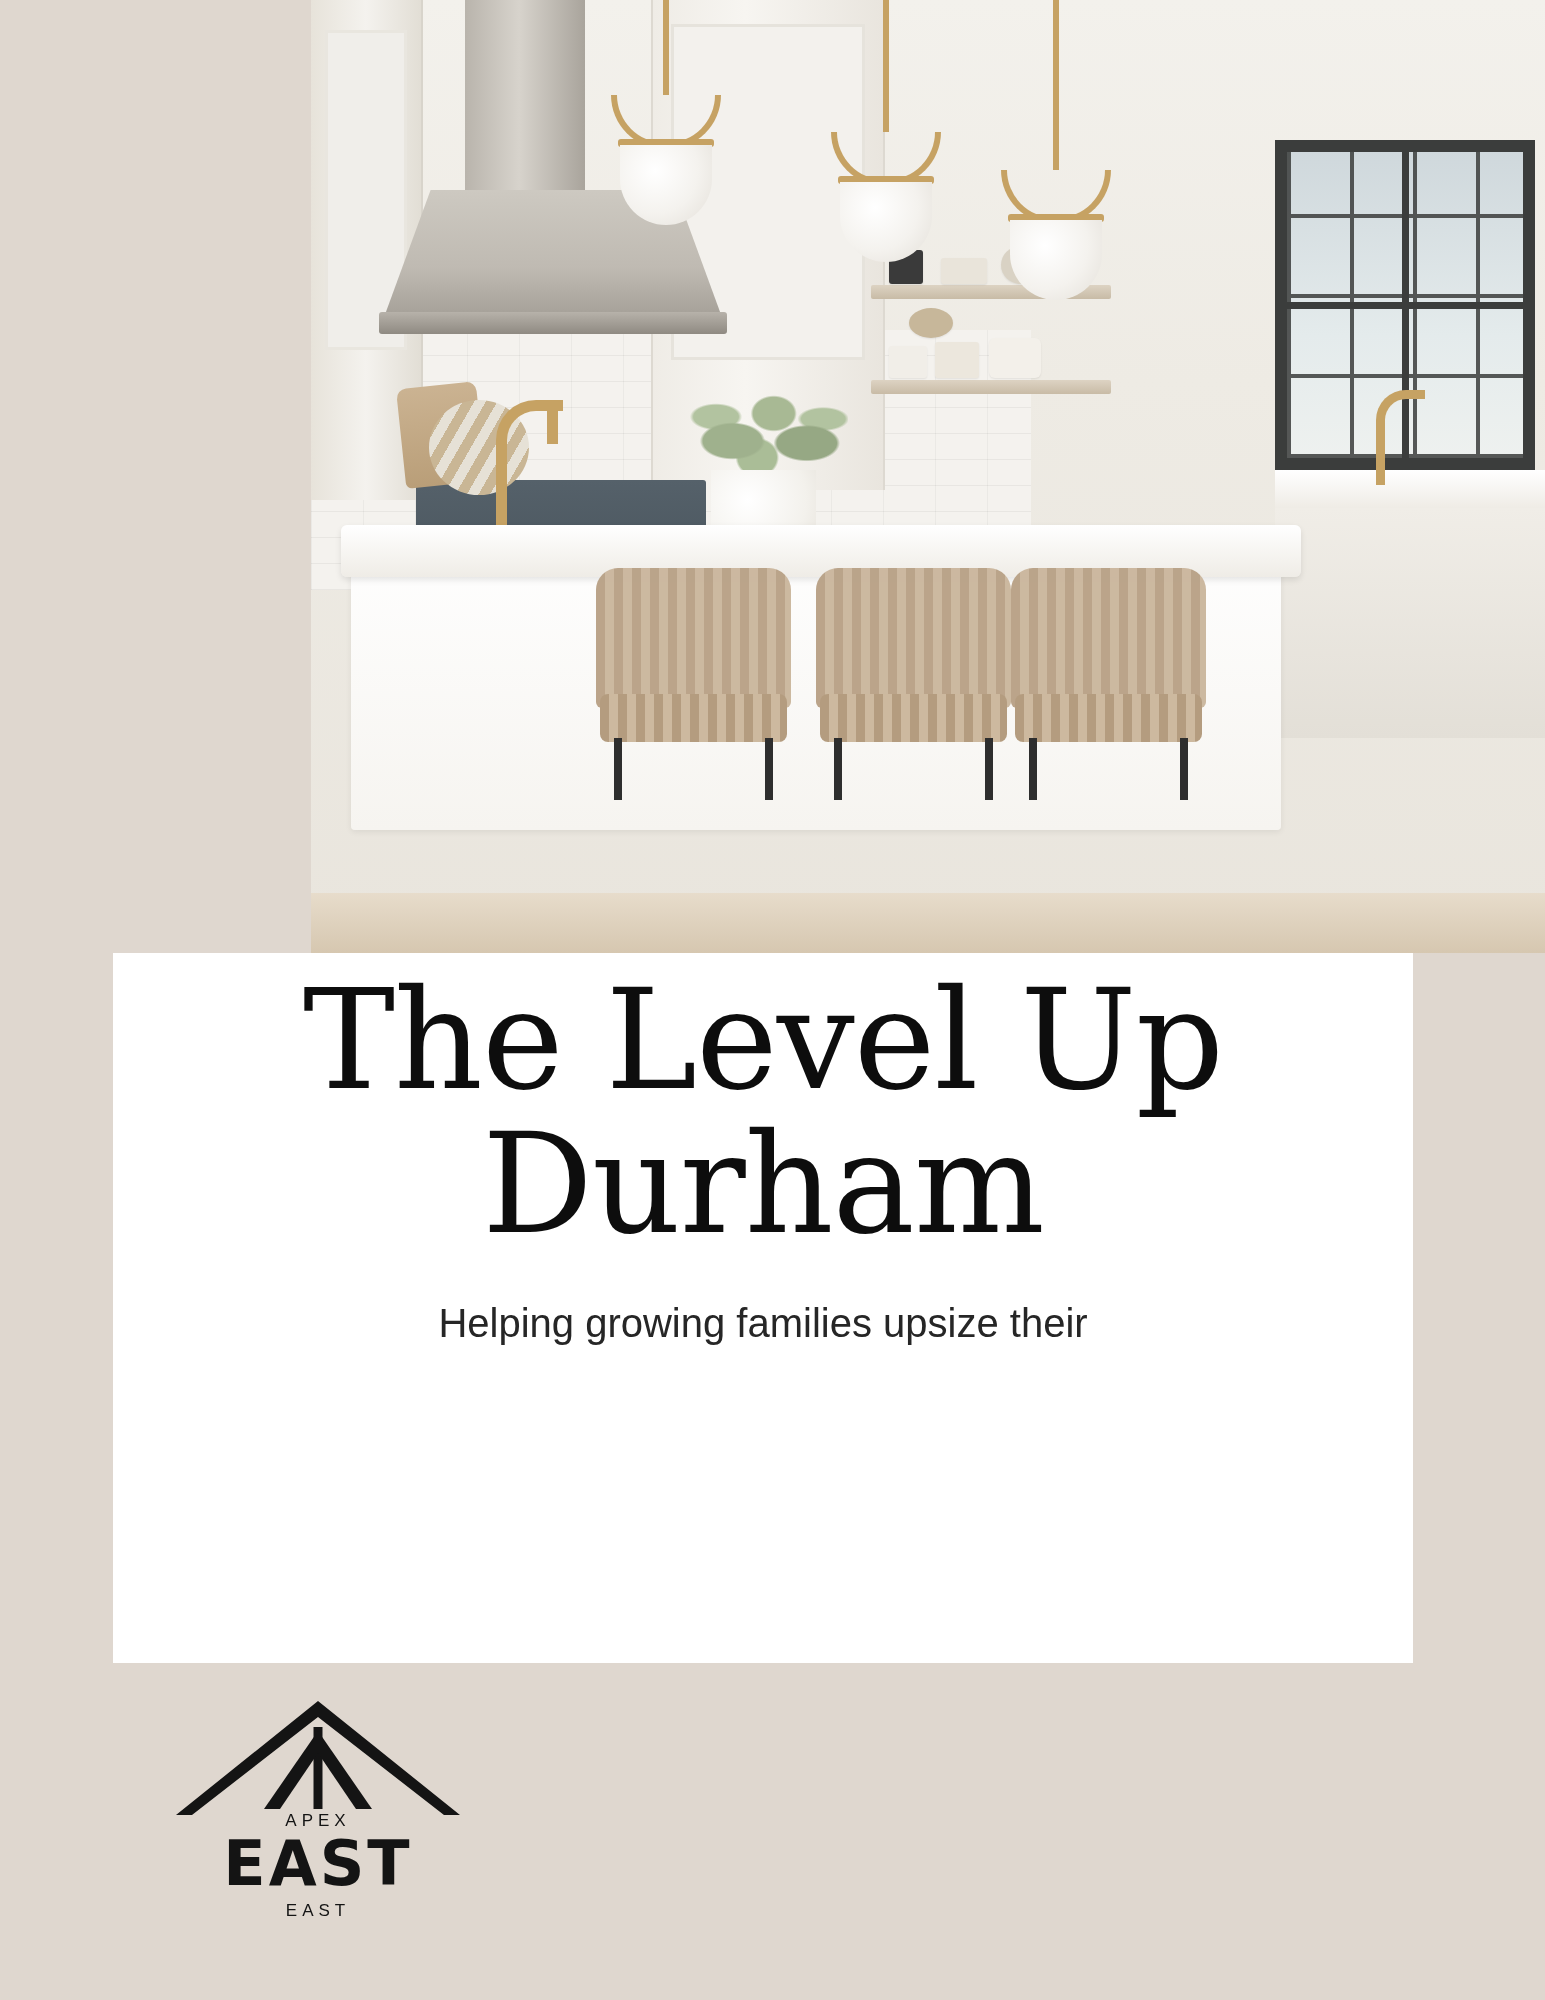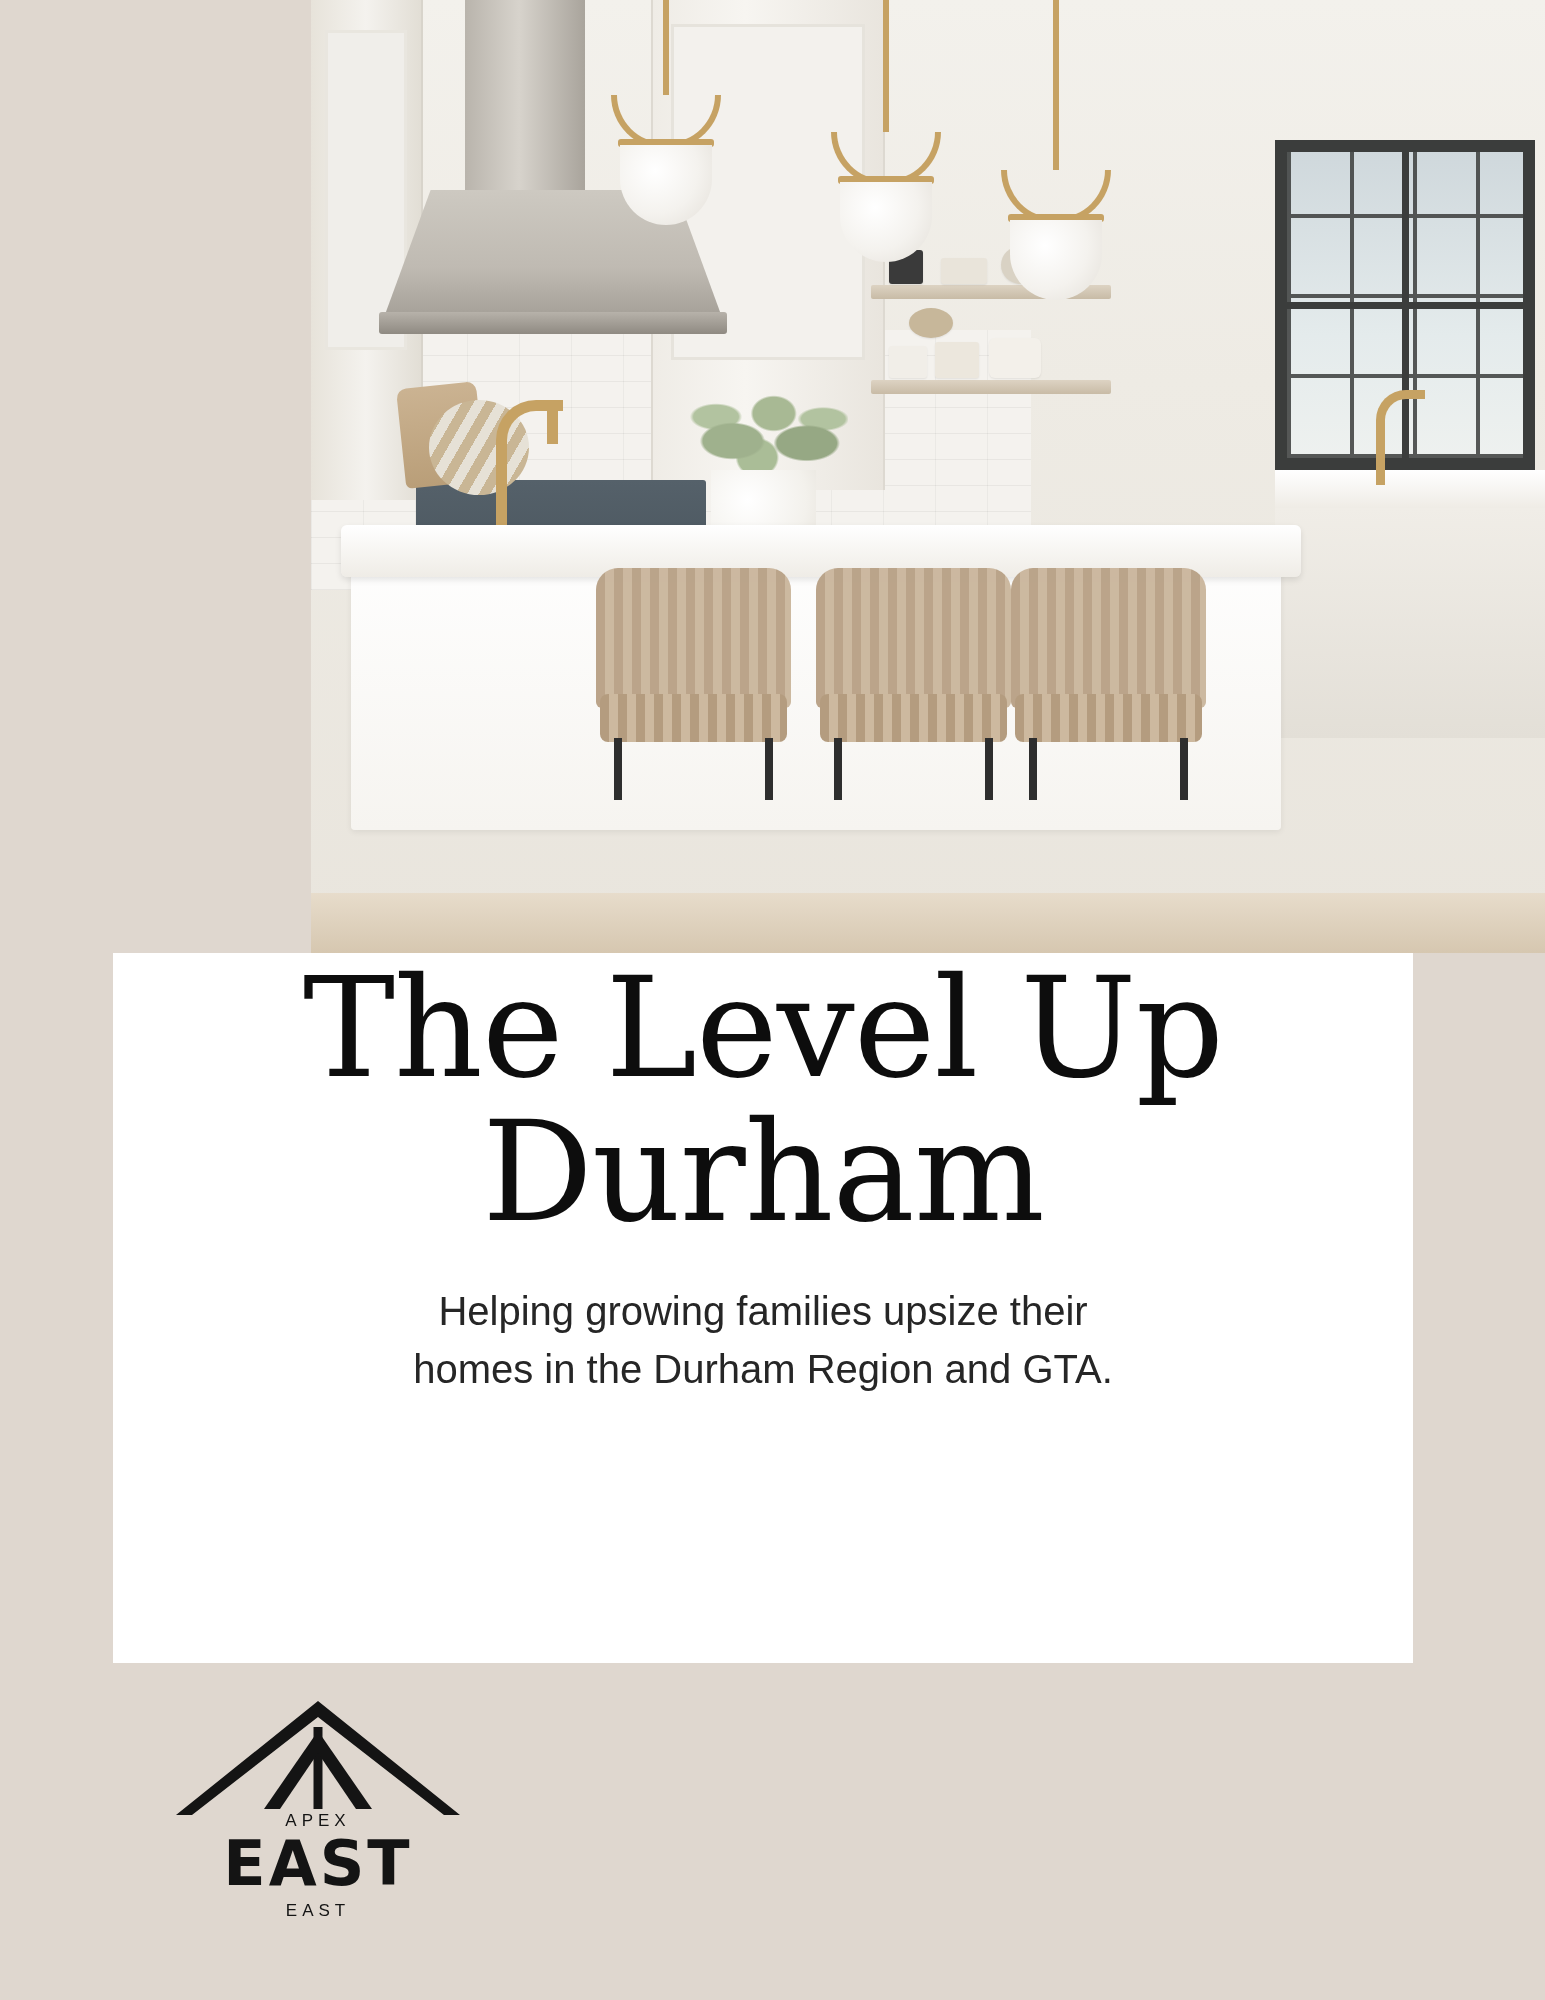--- a/index.html
+++ b/index.html
@@ -379,21 +379,21 @@
     background: #ffffff;
   }
   .title-main {
     font-family: "DejaVu Serif", "Liberation Serif", serif;
     font-weight: 400;
     font-size: 138px;
     line-height: 1.04;
     letter-spacing: -1px;
     color: #0d0d0d;
     text-align: center;
-    margin: 4px;
+    margin: 16px;
   }
   .title-sub {
     font-family: "Liberation Sans", sans-serif;
     font-size: 40px;
     line-height: 1.45;
     color: #262626;
     text-align: center;
     margin: 38px auto 4px;
     max-width: 960px;
     font-weight: 400;
@@ -540,21 +540,20 @@
     </div>
   </div>
 
   <div class="title-card">
     <h1 class="title-main">
       <span>The Level Up</span><br>
       <span>Durham</span>
     </h1>
     <p class="title-sub">
       <span>Helping growing families upsize their</span><br>
-      <span>homes in the Durham Region and GTA.</span>
     </p>
   </div>
 
   <div class="footer">
 
     <div class="logo">
       <svg width="300" height="130" viewBox="0 0 300 130">
         <path d="M150 8 L292 122 L276 122 L150 24 L24 122 L8 122 Z" fill="#141414"></path>
         <path d="M150 34 L150 116" stroke="#141414" stroke-width="9"></path>
         <path d="M150 38 L96 116 L112 116 L150 60 Z" fill="#141414"></path>

